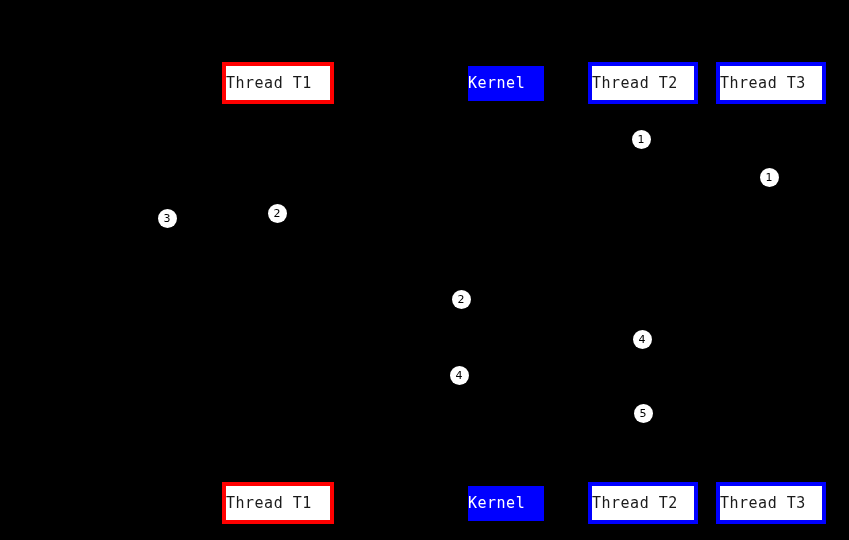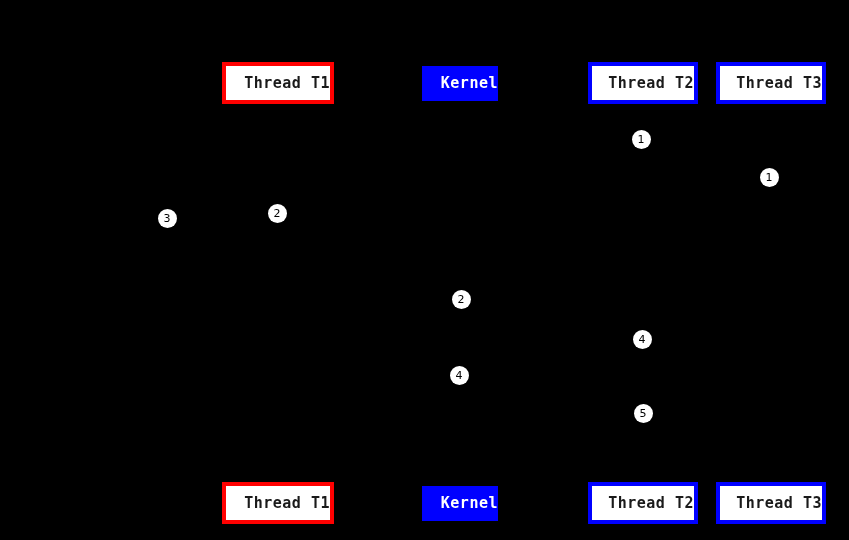--- a/index.html
+++ b/index.html
@@ -15,36 +15,36 @@
     overflow: hidden;
     font-family: "DejaVu Sans Mono", "Liberation Mono", monospace;
   }
 
   
   .participant {
     position: absolute;
     box-sizing: border-box;
     display: flex;
     align-items: center;
-    justify-content: flex-end;
+    justify-content: flex-start;
     font-family: "DejaVu Sans Mono", "Liberation Mono", monospace;
     font-size: 15px;
     letter-spacing: 0.5px;
     white-space: nowrap;
     line-height: 1;
-    font-weight: bold;
   }
   .participant.framed {
     background: #ffffff;
     color: #1a1a1a;
     border-style: solid;
   }
   .participant.solid {
     color: #ffffff;
     border: none;
+    margin-left: 46px;
   }
 
   
   .lifeline {
     position: absolute;
     width: 1px;
     background: #000000;
   }
   .lifeline-stub {
     position: absolute;

